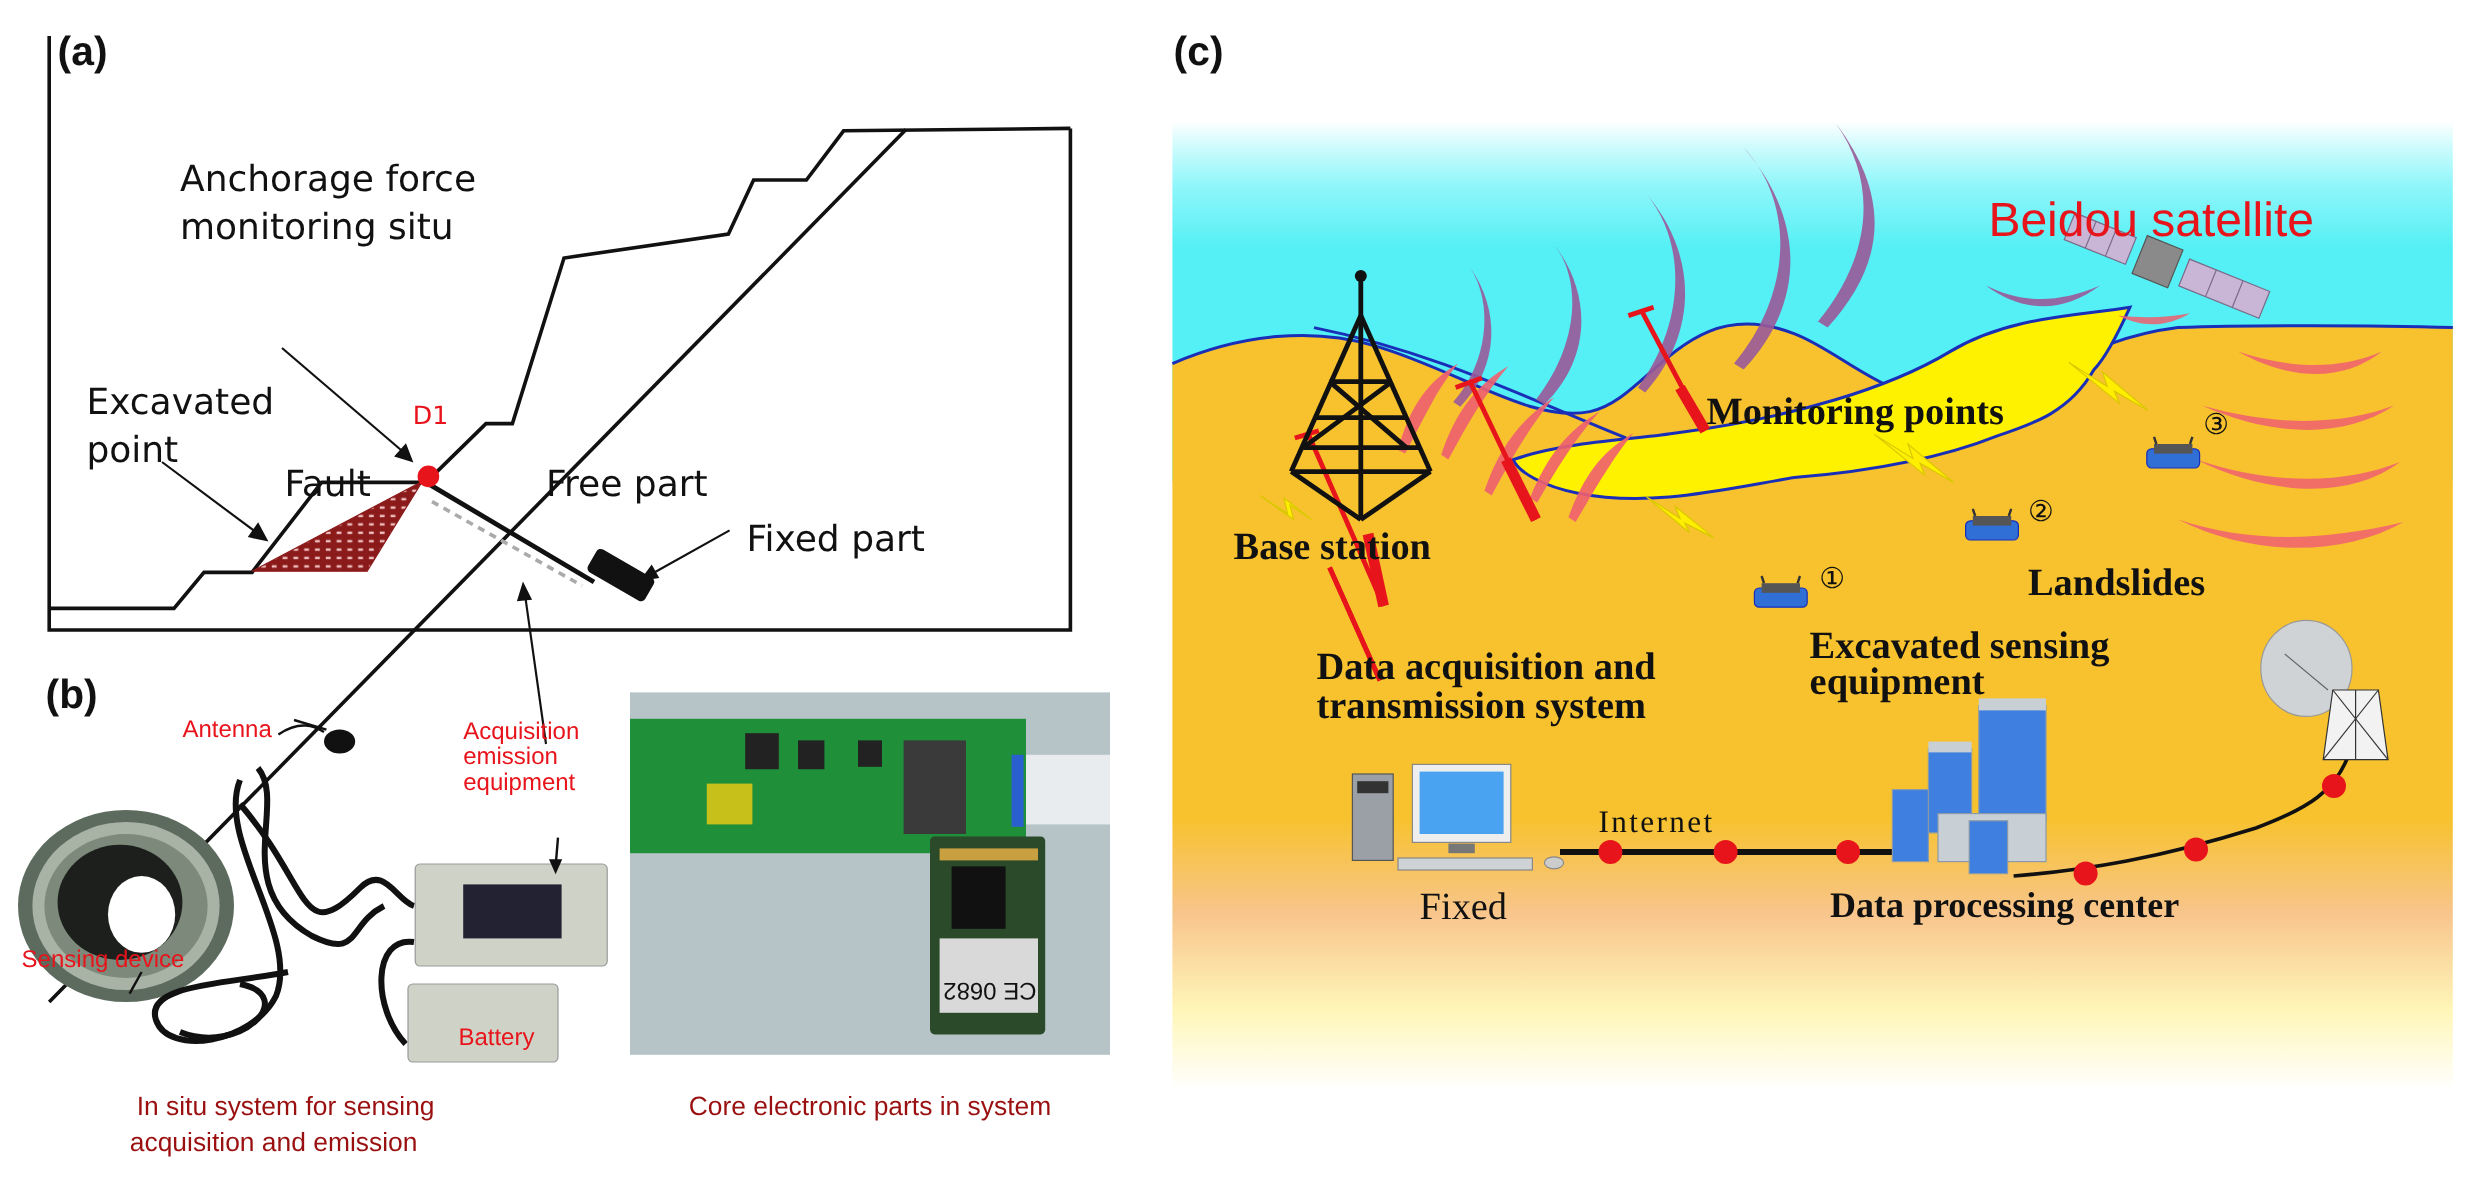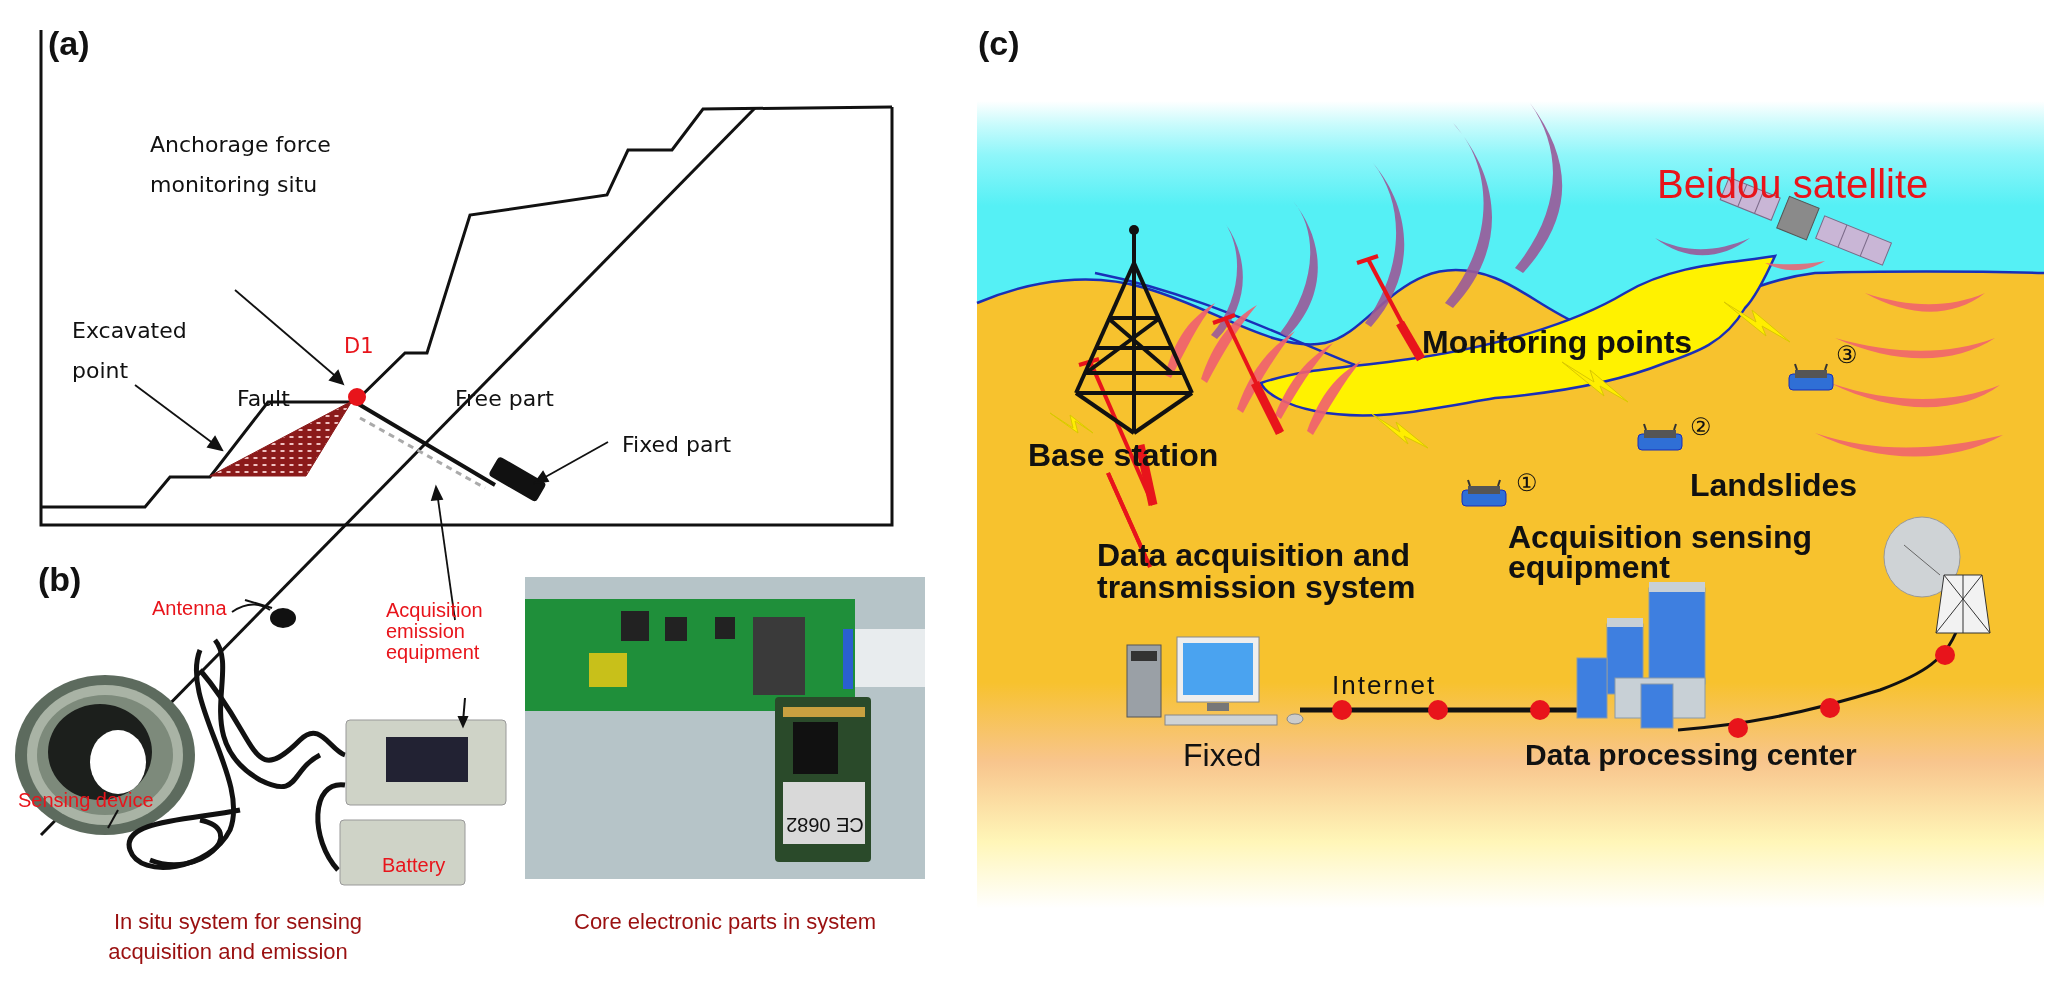--- a/index.html
+++ b/index.html
@@ -1,22 +1,22 @@
 <!DOCTYPE html>
 <html><head>
 <meta charset="utf-8">
 <style>
   html, body { margin:0; padding:0; background:#ffffff; }
   body { width:2067px; height:987px; position:relative; overflow:hidden; font-family:"Liberation Sans", sans-serif; }
   .abs { position:absolute; }
   .panel-label { font-family:"Liberation Sans", sans-serif; font-weight:bold; font-size:34px; color:#111; }
-  .a-text { font-family:"DejaVu Sans", sans-serif; font-size:22px; color:#111; white-space:nowrap; }
+  .a-text { font-family:"DejaVu Sans", sans-serif; font-size:30px; color:#111; white-space:nowrap; }
   .b-red { font-family:"Liberation Sans", sans-serif; font-size:20px; color:#e8141b; white-space:nowrap; line-height:21px; }
   .b-cap { font-family:"Liberation Sans", sans-serif; font-size:22px; color:#9a1010; white-space:nowrap; text-align:center; line-height:30px; }
-  .c-serif { font-family:Liberation Sans, sans-serif; font-weight:bold; color:#111; white-space:nowrap; line-height:30px; }
+  .c-serif { font-family:Liberation Serif, serif; font-weight:bold; color:#111; white-space:nowrap; line-height:30px; }
   .c-sat { font-family:"Liberation Sans", sans-serif; font-size:40px; color:#e8141b; white-space:nowrap; }
   svg { position:absolute; overflow:visible; }
 </style>
 </head>
 <body>
 
 <div class="abs panel-label" style="left:48px;top:24px;">(a)</div>
 
 <svg style="left:0;top:0;" width="960" height="560" viewBox="0 0 960 560">
   <defs>
@@ -305,19 +305,19 @@
   <polygon points="62,60 100,60 108,118 54,118" fill="#f2f2f2" stroke="#333"></polygon>
   <line x1="81" y1="60" x2="81" y2="118" stroke="#333"></line>
   <line x1="62" y1="60" x2="108" y2="118" stroke="#333"></line>
   <line x1="100" y1="60" x2="54" y2="118" stroke="#333"></line>
 </svg>
 
 <div class="abs c-sat" style="left:1657px;top:114px;margin-top:48px;">Beidou satellite</div>
 <div class="abs c-serif" style="left:1028px;top:440px;font-size:32px;">Base station</div>
 <div class="abs c-serif" style="left:1422px;top:327px;font-size:32px;">Monitoring points</div>
 <div class="abs c-serif" style="left:1690px;top:470px;font-size:32px;">Landslides</div>
-<div class="abs c-serif" style="left:1508px;top:522px;font-size:32px;">Acquisition sensing</div>
+<div class="abs c-serif" style="left:1508px;top:522px;font-size:32px;">Excavated sensing</div>
 <div class="abs c-serif" style="left:1508px;top:552px;font-size:32px;">equipment</div>
 <div class="abs c-serif" style="left:1097px;top:540px;font-size:32px;">Data acquisition and</div>
 <div class="abs c-serif" style="left:1097px;top:572px;font-size:32px;">transmission system</div>
 <div class="abs c-serif" style="left:1332px;top:670px;font-size:26px;font-weight:normal;letter-spacing:2px;">Internet</div>
 <div class="abs c-serif" style="left:1183px;top:740px;font-size:32px;font-weight:normal;">Fixed</div>
 <div class="abs c-serif" style="left:1525px;top:740px;font-size:30px;">Data processing center</div>
 
 </body></html>

